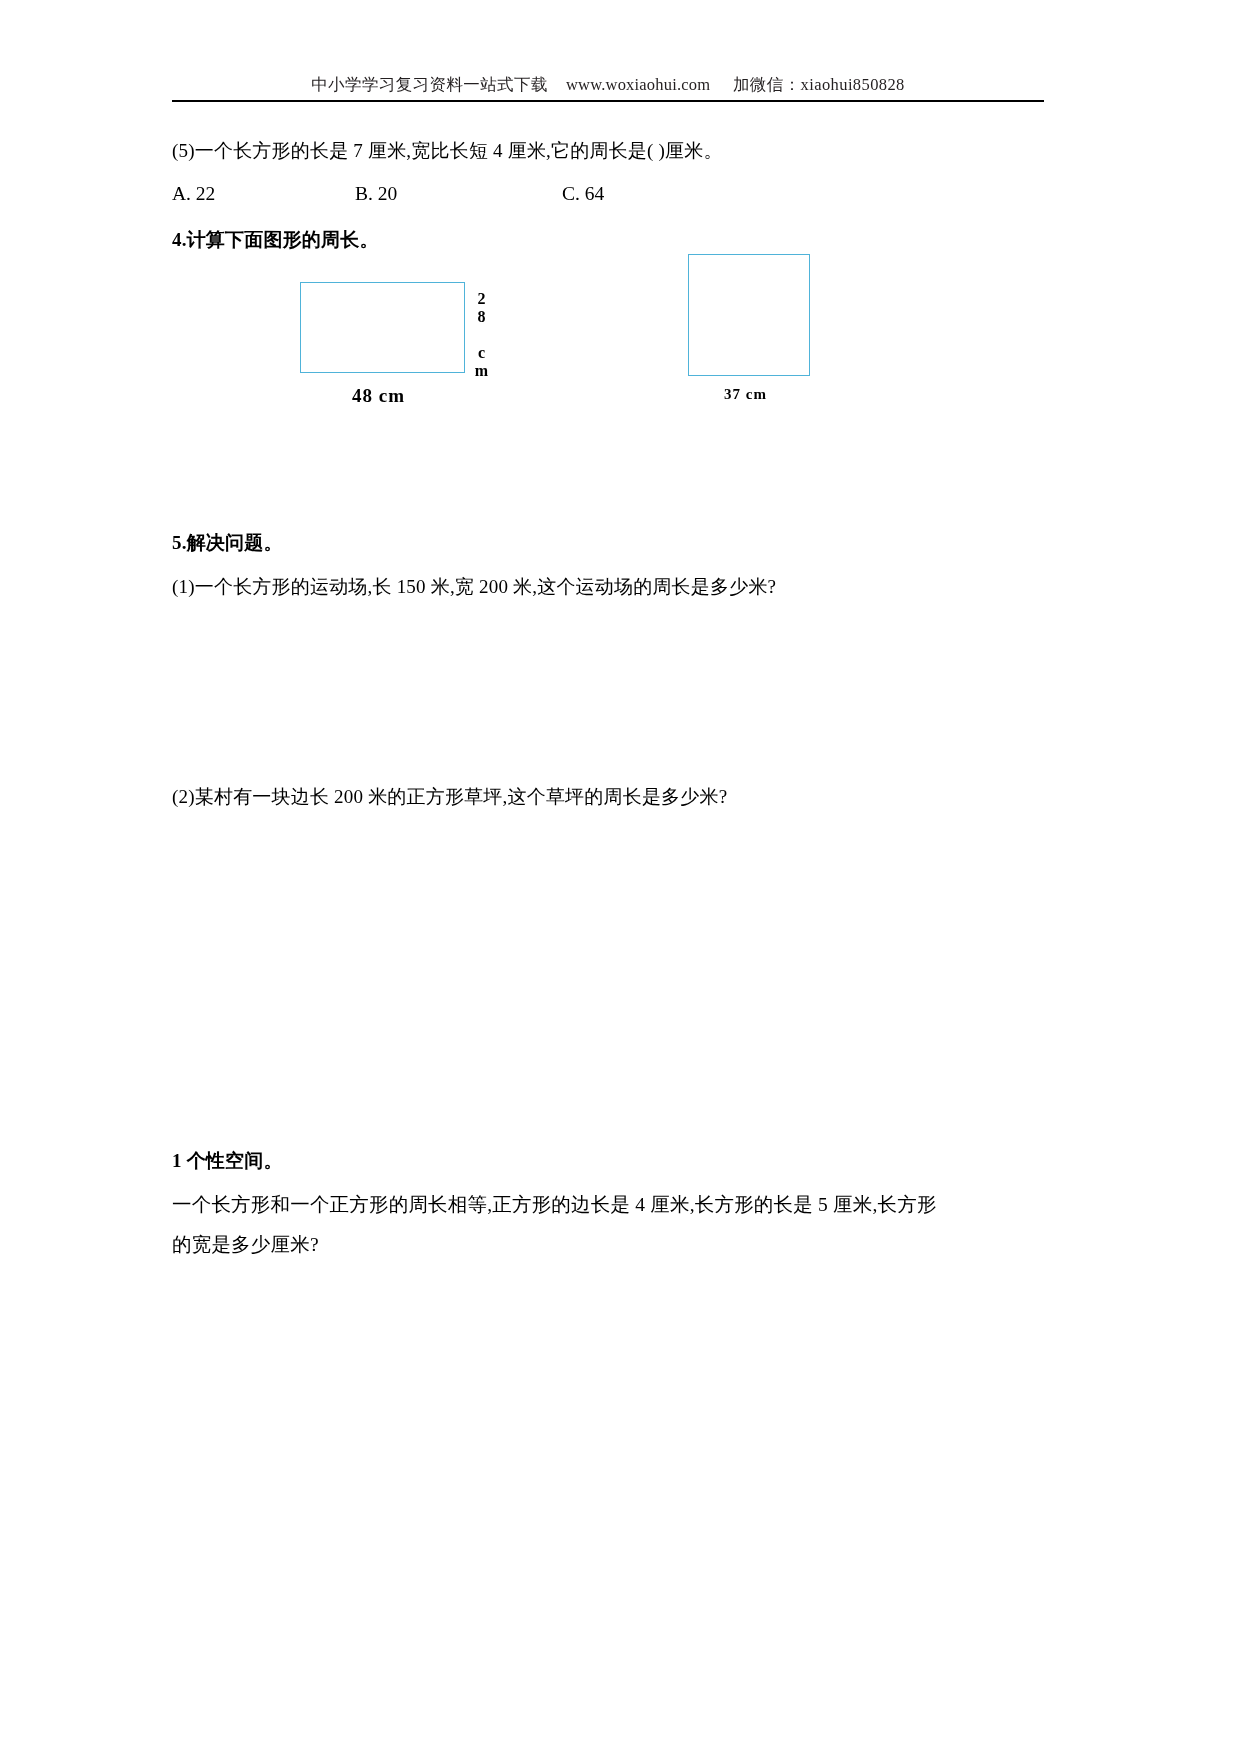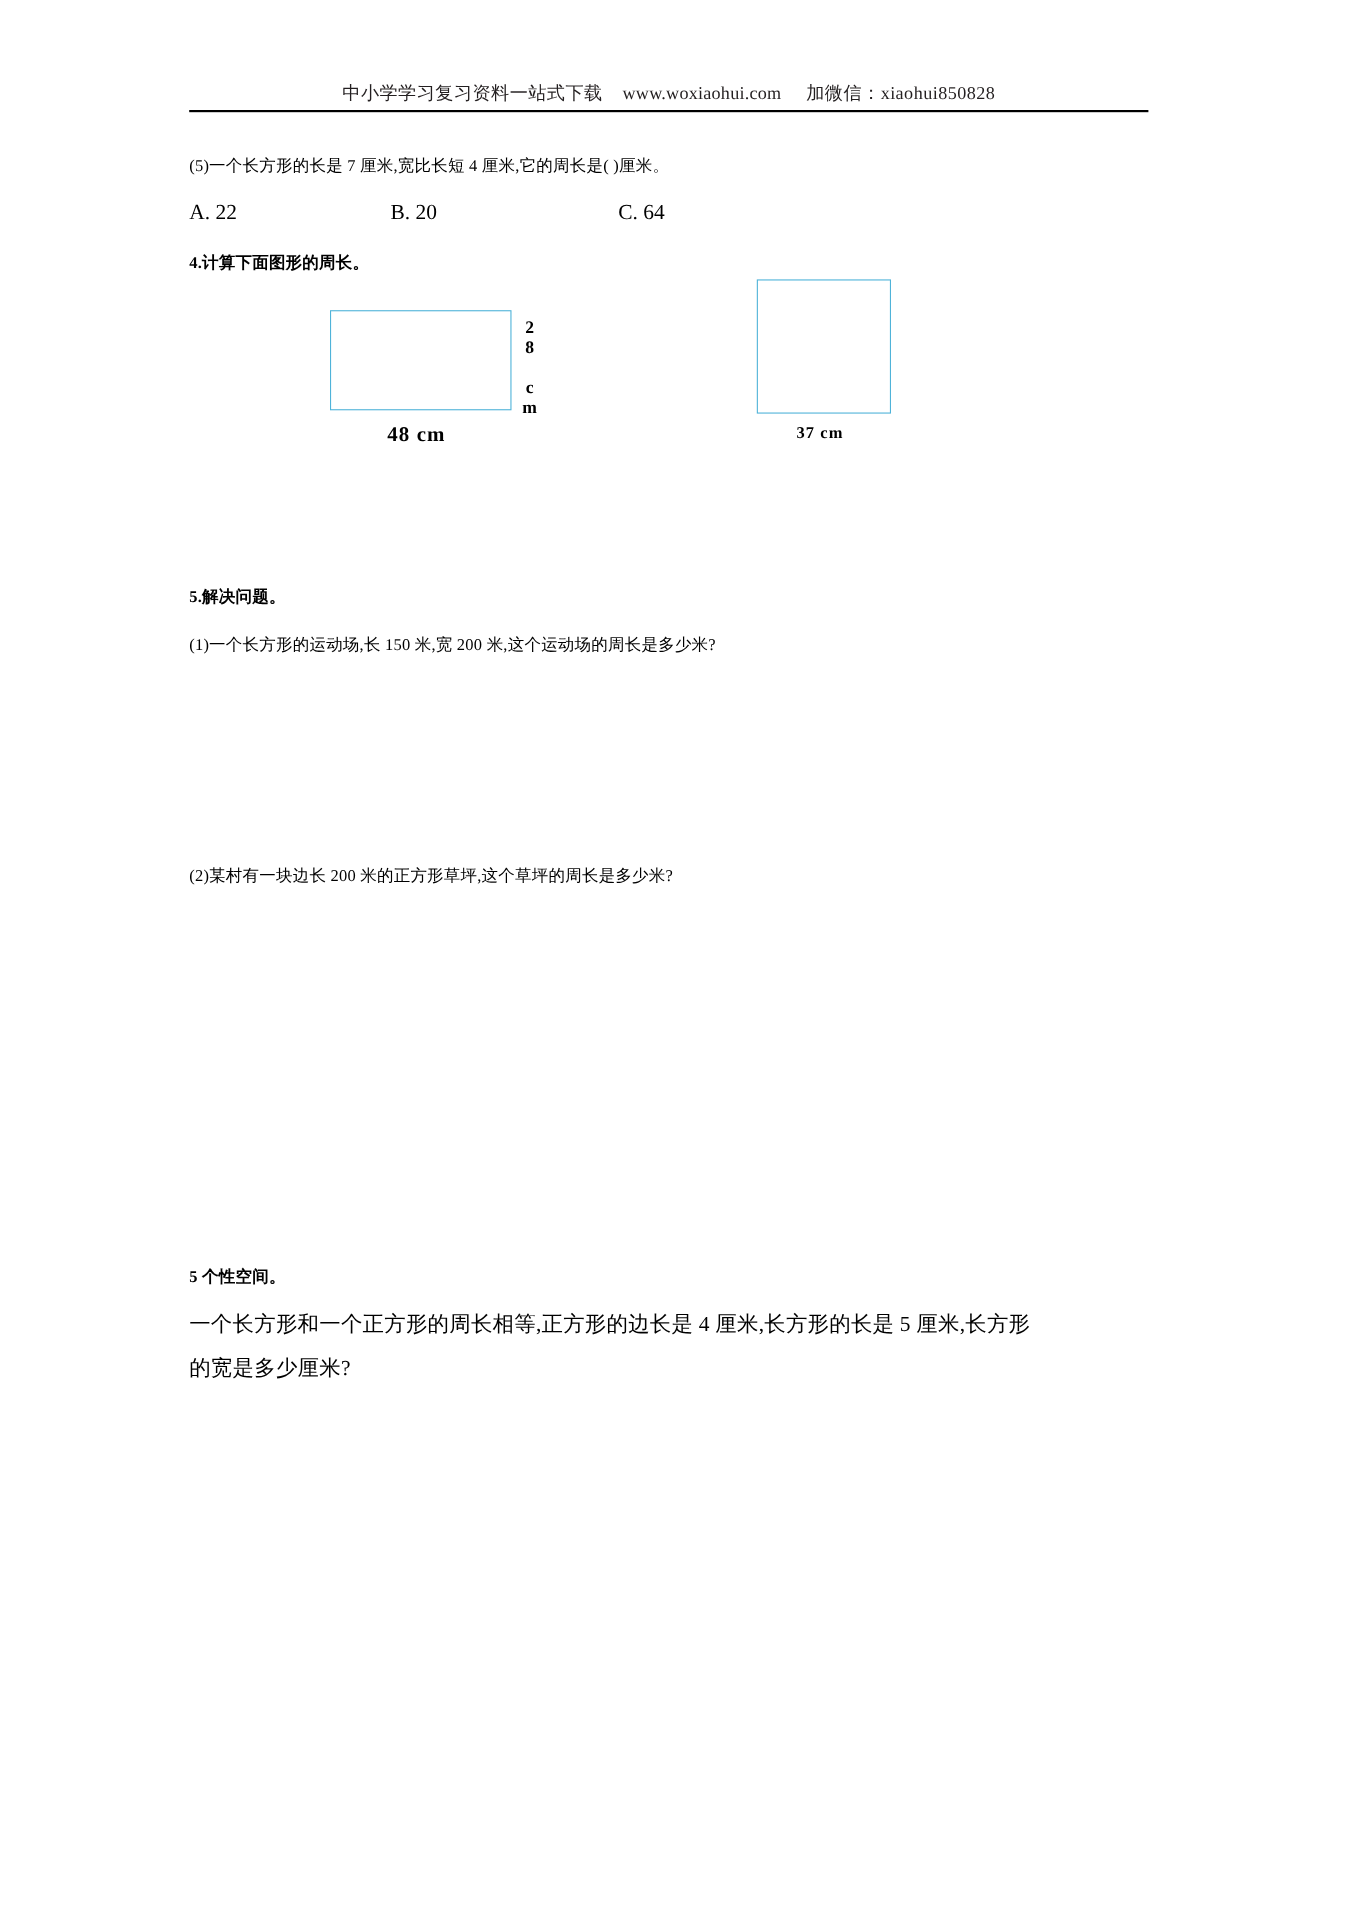--- a/index.html
+++ b/index.html
@@ -44,21 +44,21 @@
     position: absolute;
     left: 172px;
     top: 100px;
     width: 872px;
     height: 2px;
     background: #000000;
   }
   
   .line {
     position: absolute;
-    font-size: 15px;
+    font-size: 19px;
     line-height: 30px;
     white-space: nowrap;
     letter-spacing: 0.2px;
   }
   .bold {
     font-weight: bold;
   }
   .wrap {
     position: absolute;
     font-size: 19.5px;
@@ -174,17 +174,17 @@
     <div class="sq1-label">37  cm</div>
   </div>
 
   <div class="line bold" style="left:172px; top:528px;">5.解决问题。</div>
 
   <div class="line" style="left:172px; top:572px;">(1)一个长方形的运动场,长 150 米,宽 200 米,这个运动场的周长是多少米?</div>
 
   <div class="line" style="left:172px; top:746px;margin-top:36px;">(2)某村有一块边长 200 米的正方形草坪,这个草坪的周长是多少米?</div>
 
 
-  <div class="line bold" style="left:172px; top:1146px;">5 个性空间。</div>
+  <div class="line bold" style="left:172px; top:1146px;">1 个性空间。</div>
 
   <div class="wrap" style="left:172px; top:1185px; width:775px;">一个长方形和一个正方形的周长相等,正方形的边长是 4 厘米,长方形的长是 5 厘米,长方形的宽是多少厘米?</div>
 
 </div>
 
 </body></html>

